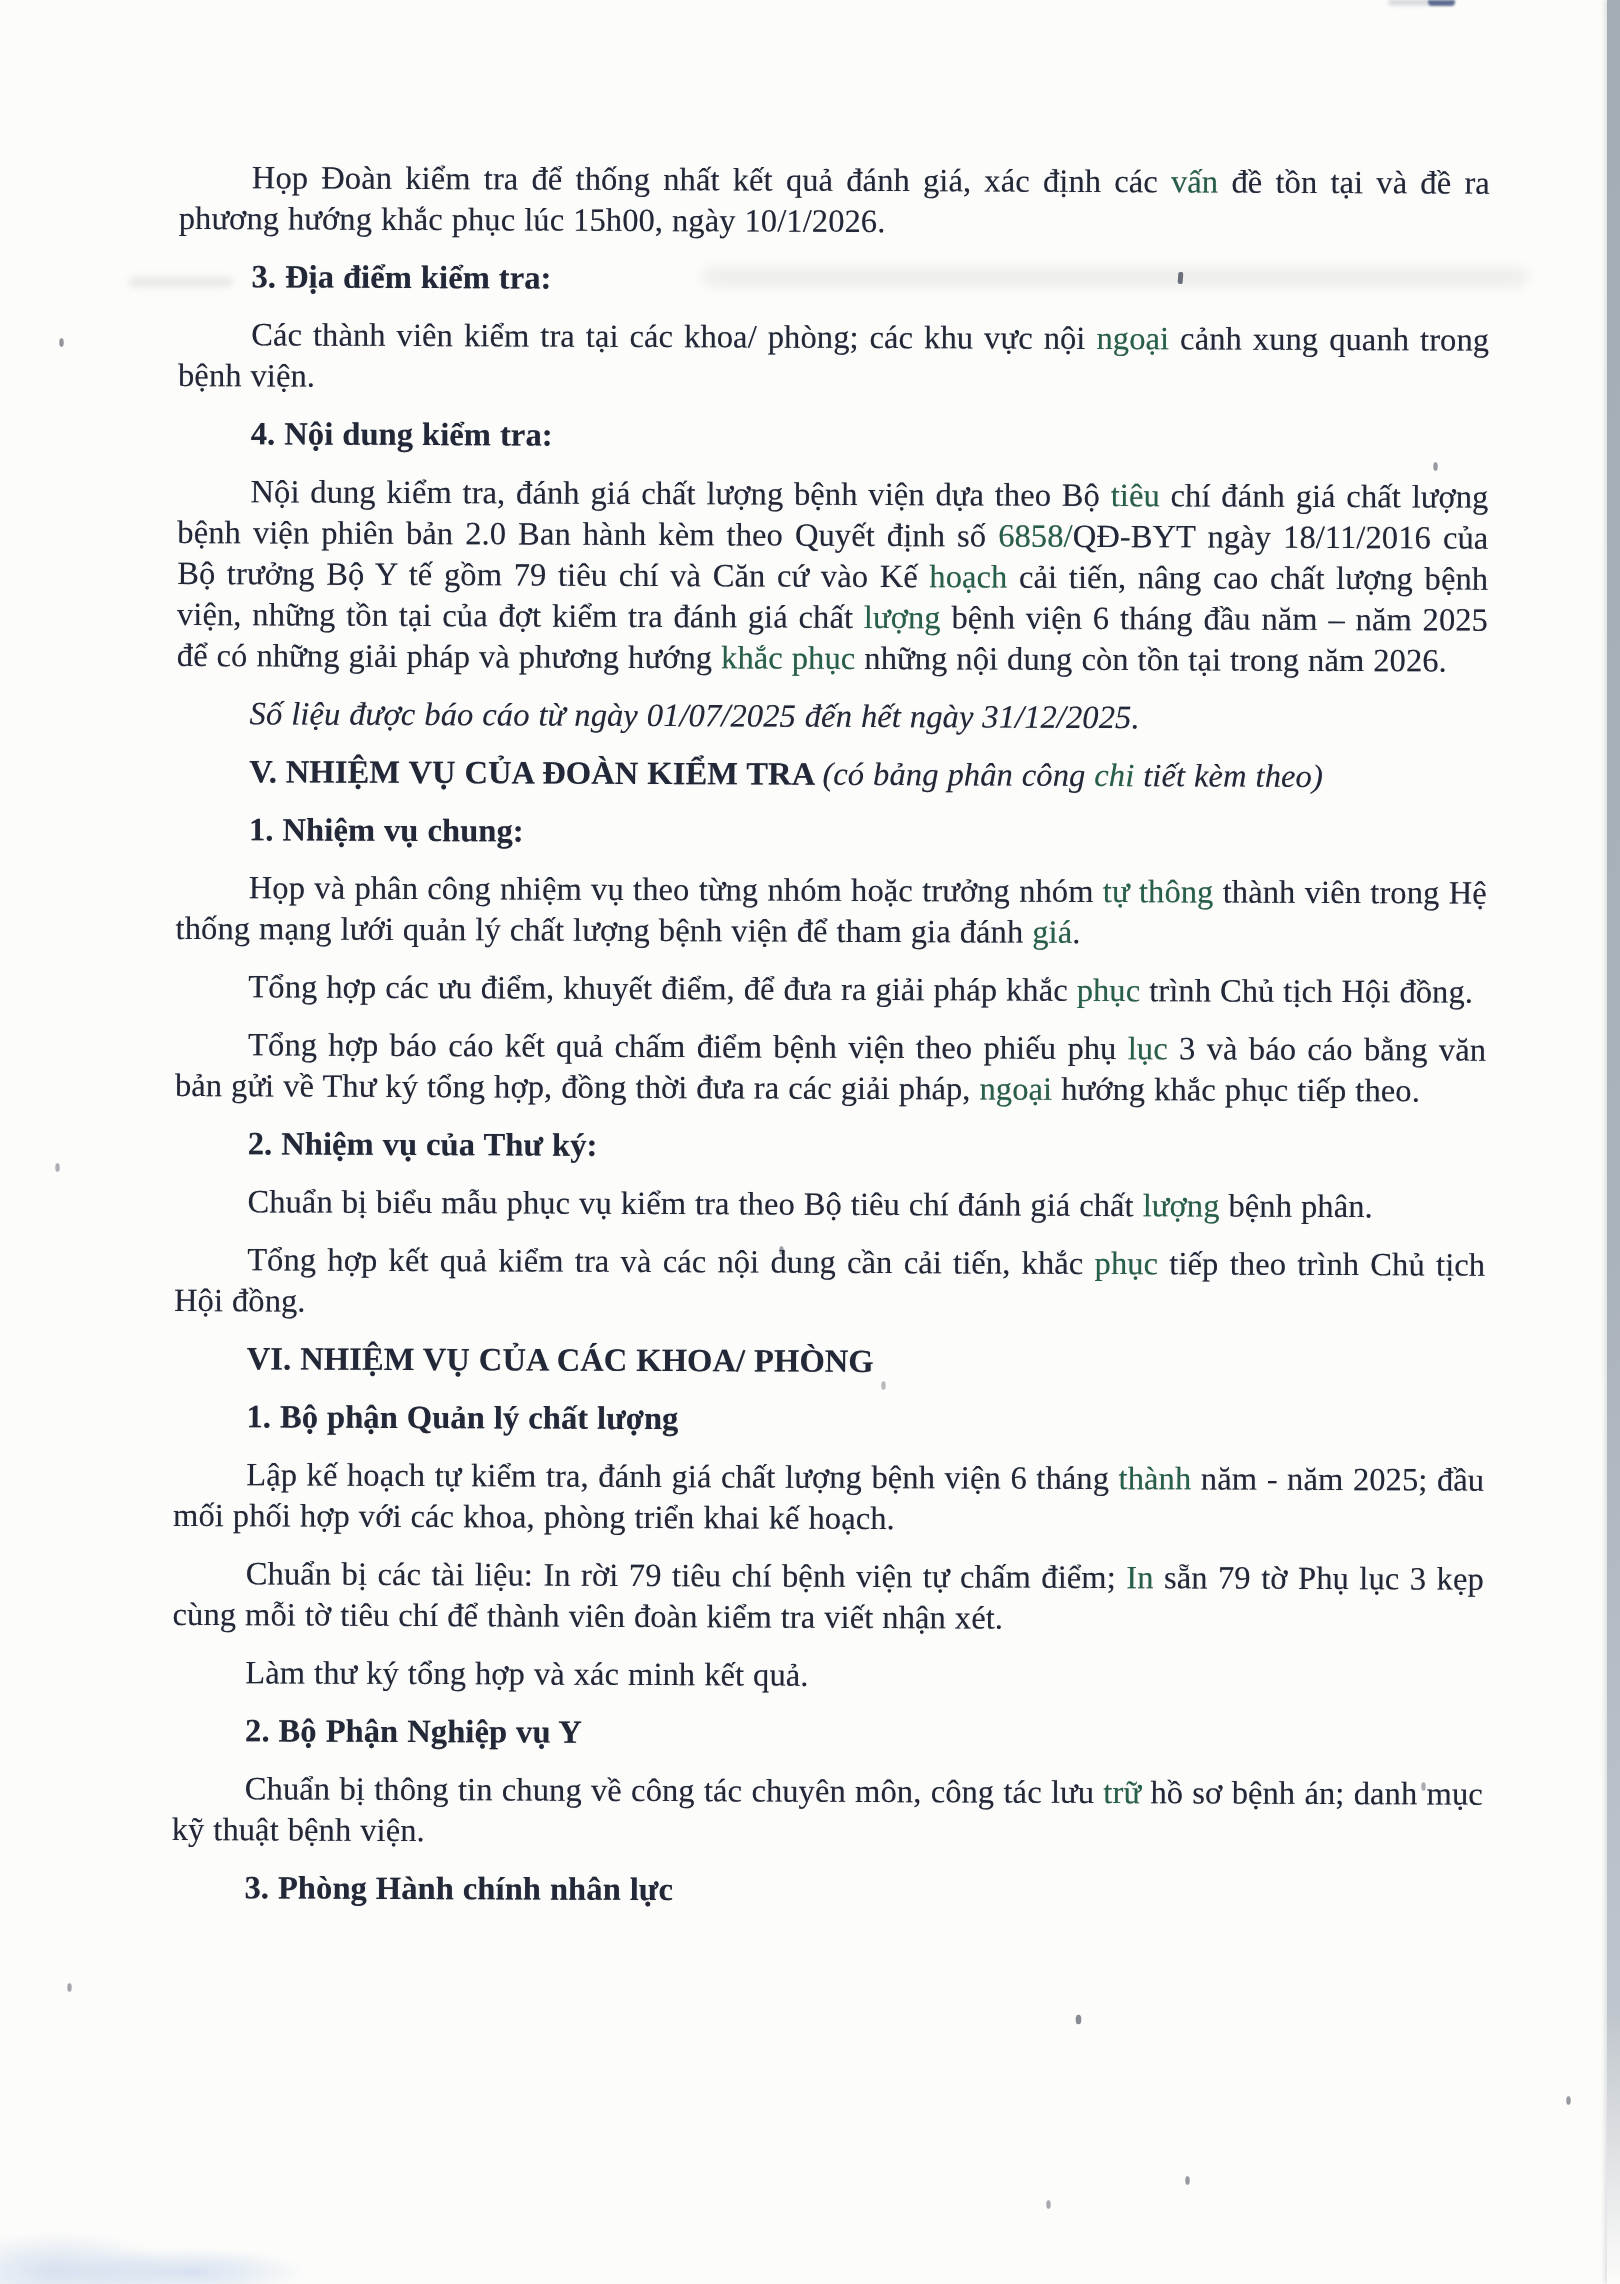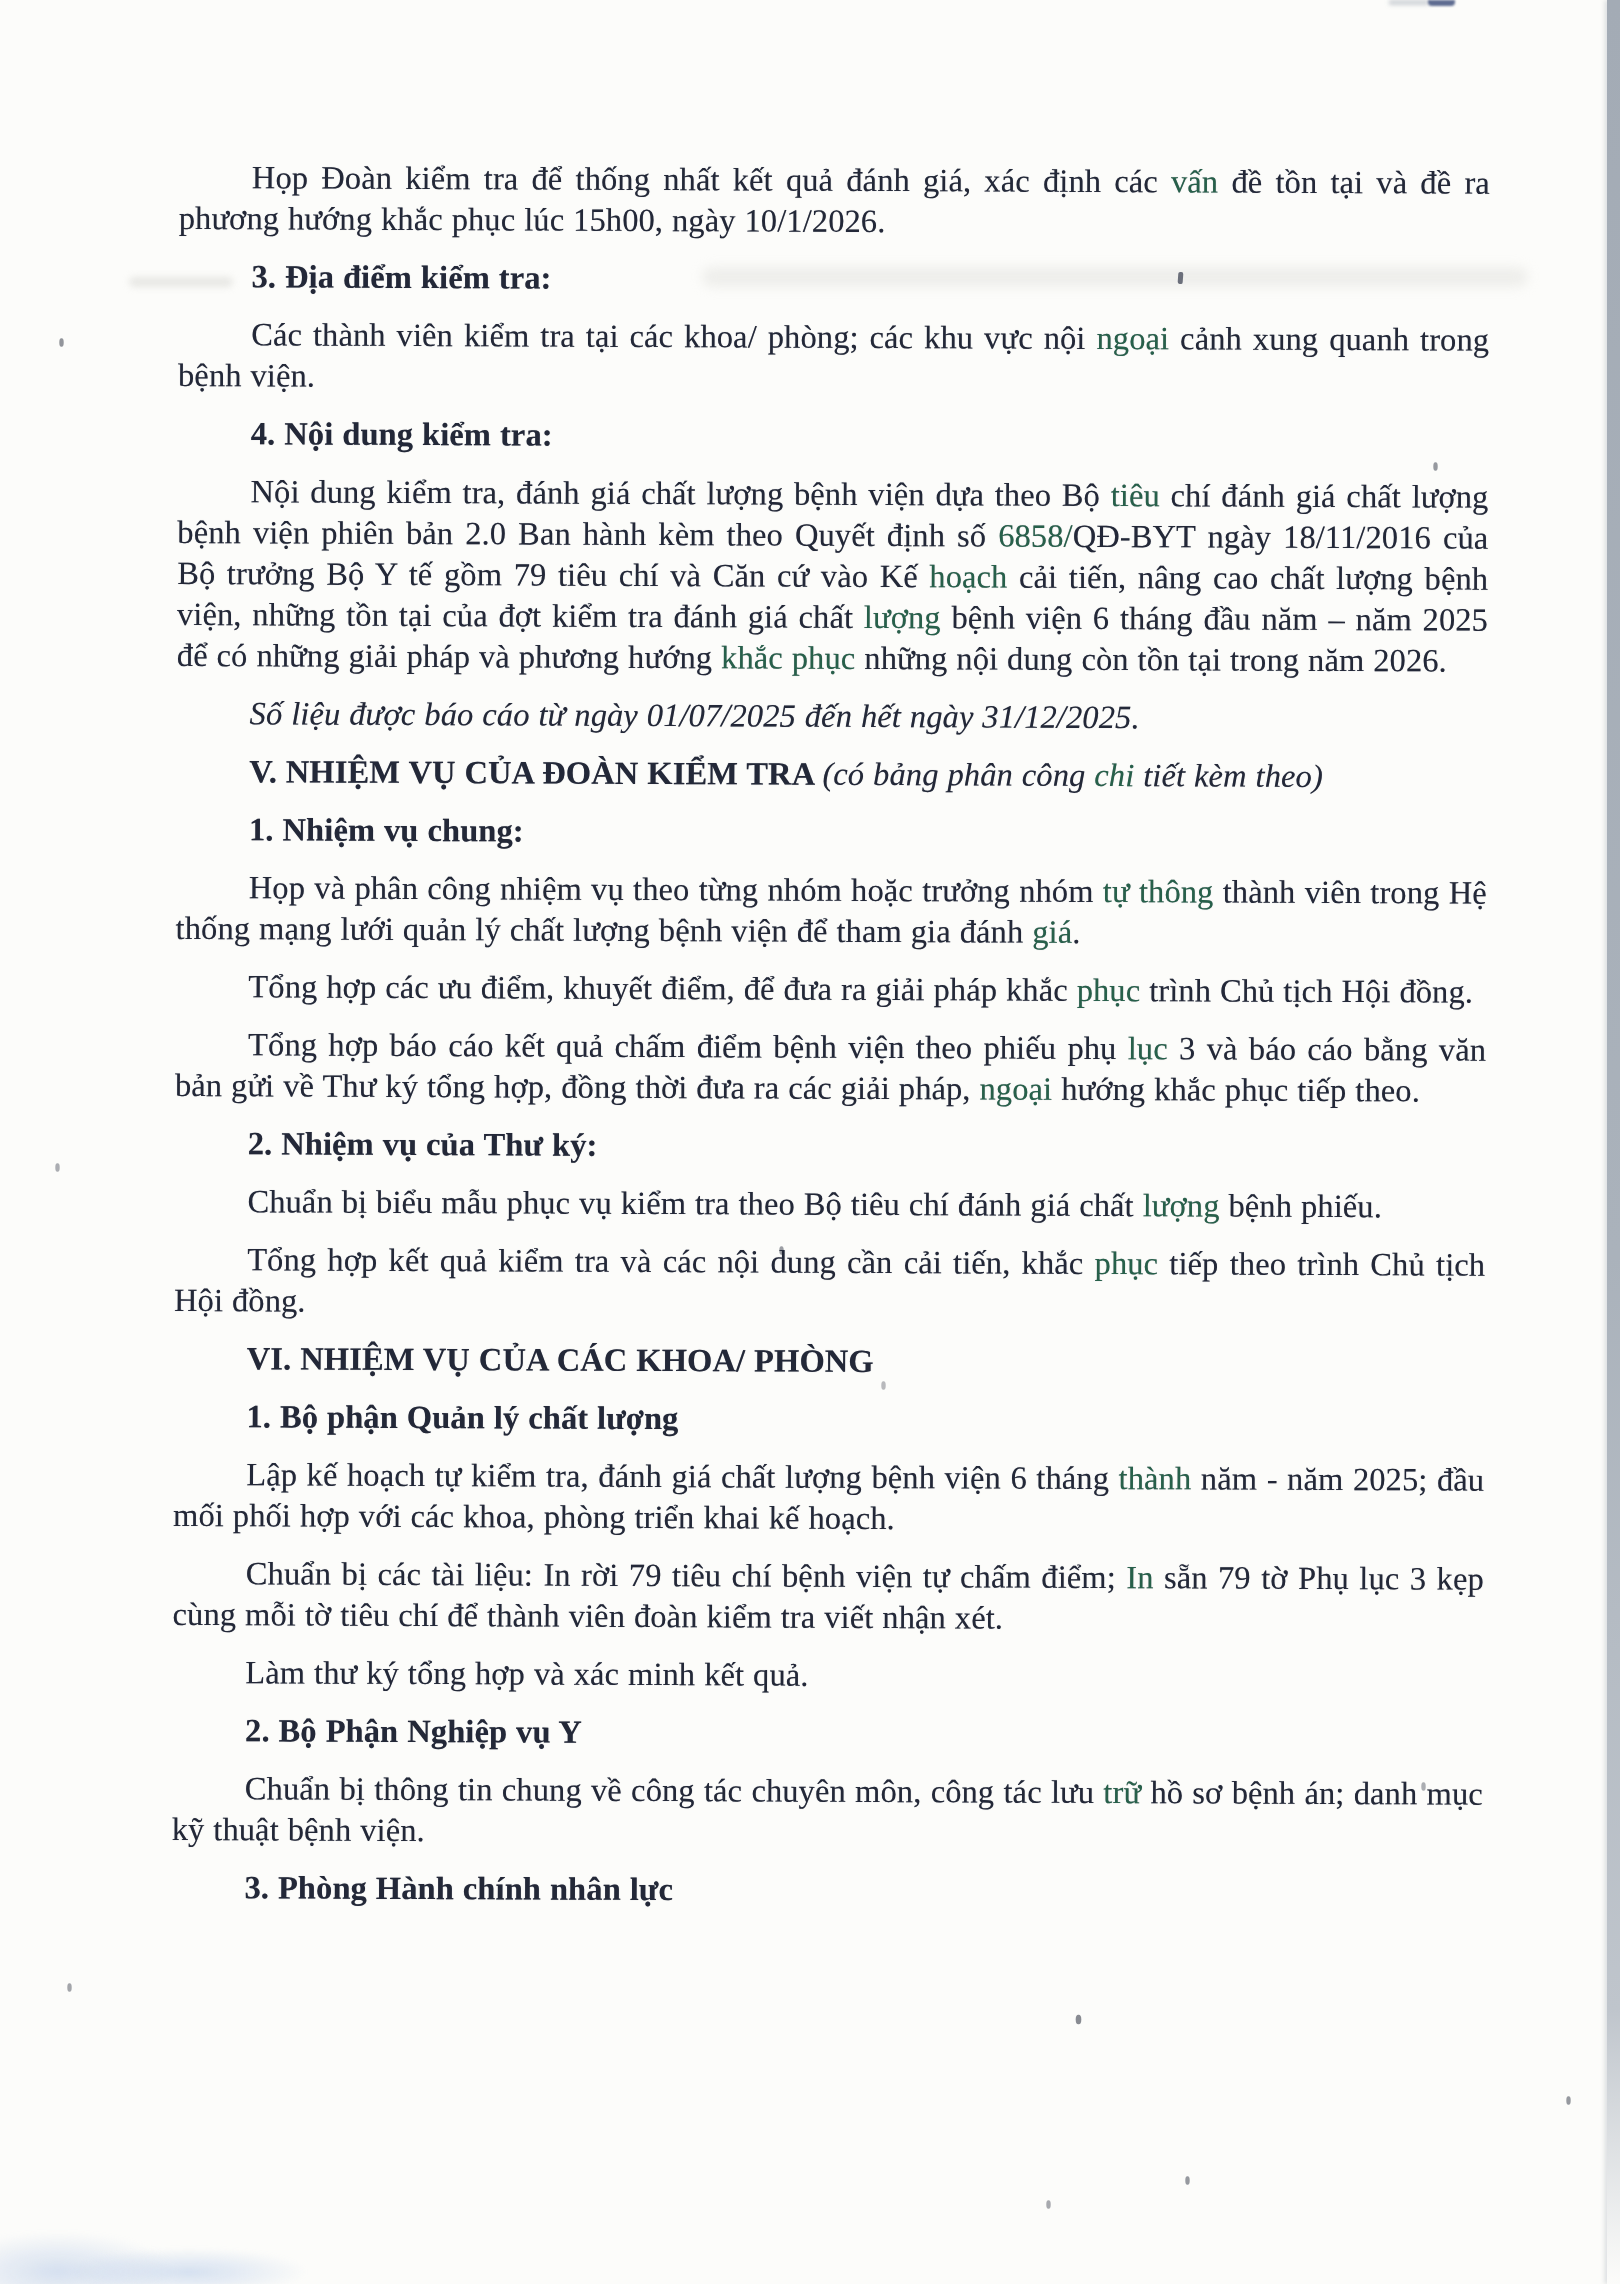--- a/index.html
+++ b/index.html
@@ -109,21 +109,21 @@
       <p class="para body"><span class="run">Các thành viên kiểm tra tại các khoa/ phòng; các khu vực nội </span><span class="run green">ngoại</span><span class="run"> cảnh xung quanh trong bệnh viện.</span></p>
       <p class="para heading"><span class="run">4. Nội dung kiểm tra:</span></p>
       <p class="para body"><span class="run">Nội dung kiểm tra, đánh giá  chất lượng bệnh viện dựa theo Bộ </span><span class="run green">tiêu</span><span class="run"> chí đánh giá chất lượng bệnh viện phiên bản 2.0 Ban hành kèm theo Quyết định số </span><span class="run green">6858/</span><span class="run">QĐ-BYT ngày 18/11/2016 của Bộ trưởng Bộ Y tế gồm 79 tiêu chí và Căn cứ vào Kế </span><span class="run green">hoạch</span><span class="run"> cải tiến, nâng cao chất lượng bệnh viện, những tồn tại của đợt kiểm tra đánh giá chất </span><span class="run green">lượng</span><span class="run"> bệnh viện 6 tháng đầu năm – năm 2025 để có những giải pháp và phương hướng </span><span class="run green">khắc phục</span><span class="run"> những nội dung còn tồn tại trong năm 2026.</span></p>
       <p class="para italic-line"><span class="run">Số liệu được báo cáo từ ngày 01/07/2025 đến hết ngày 31/12/2025.</span></p>
       <p class="para heading"><span class="run">V. NHIỆM VỤ CỦA ĐOÀN KIỂM TRA </span><span class="run italic">(có bảng phân công </span><span class="run italic green">chi</span><span class="run italic"> tiết kèm theo)</span></p>
       <p class="para heading"><span class="run">1. Nhiệm vụ chung:</span></p>
       <p class="para body"><span class="run">Họp và phân công nhiệm vụ theo từng nhóm hoặc trưởng nhóm </span><span class="run green">tự thông</span><span class="run"> thành viên trong Hệ thống mạng lưới quản lý chất lượng bệnh viện để tham gia đánh </span><span class="run green">giá</span><span class="run">.</span></p>
       <p class="para body"><span class="run">Tổng hợp các ưu điểm, khuyết điểm, để đưa ra giải pháp khắc </span><span class="run green">phục</span><span class="run"> trình Chủ tịch Hội đồng.</span></p>
       <p class="para body"><span class="run">Tổng hợp báo cáo kết quả chấm điểm bệnh viện theo phiếu phụ </span><span class="run green">lục</span><span class="run"> 3 và báo cáo bằng văn bản gửi về Thư ký tổng hợp, đồng thời đưa ra các giải pháp, </span><span class="run green">ngoại</span><span class="run"> hướng khắc phục tiếp theo.</span></p>
       <p class="para heading"><span class="run">2. Nhiệm vụ của Thư ký:</span></p>
-      <p class="para body"><span class="run">Chuẩn bị biểu mẫu phục vụ kiểm tra theo Bộ tiêu chí đánh giá chất </span><span class="run green">lượng</span><span class="run"> bệnh phiếu.</span></p>
+      <p class="para body"><span class="run">Chuẩn bị biểu mẫu phục vụ kiểm tra theo Bộ tiêu chí đánh giá chất </span><span class="run green">lượng</span><span class="run"> bệnh phân.</span></p>
       <p class="para body"><span class="run">Tổng hợp kết quả kiểm tra và các nội dung cần cải tiến, khắc </span><span class="run green">phục</span><span class="run"> tiếp theo trình Chủ tịch Hội đồng.</span></p>
       <p class="para heading"><span class="run">VI. NHIỆM VỤ CỦA CÁC KHOA/ PHÒNG</span></p>
       <p class="para heading"><span class="run">1. Bộ phận Quản lý chất lượng</span></p>
       <p class="para body"><span class="run">Lập kế hoạch tự kiểm tra, đánh giá chất lượng bệnh viện 6 tháng </span><span class="run green">thành</span><span class="run"> năm - năm 2025; đầu mối phối hợp với các khoa, phòng triển khai kế hoạch.</span></p>
       <p class="para body"><span class="run">Chuẩn bị các tài liệu: In rời 79 tiêu chí bệnh viện tự chấm điểm; </span><span class="run green">In</span><span class="run"> sẵn 79 tờ Phụ lục 3 kẹp cùng mỗi tờ tiêu chí để thành viên đoàn kiểm tra viết nhận xét.</span></p>
       <p class="para body"><span class="run">Làm thư ký tổng hợp và xác minh kết quả.</span></p>
       <p class="para heading"><span class="run">2. Bộ Phận Nghiệp vụ Y</span></p>
       <p class="para body"><span class="run">Chuẩn bị thông tin chung về công tác chuyên môn, công tác lưu </span><span class="run green">trữ</span><span class="run"> hồ sơ bệnh án; danh mục kỹ thuật bệnh viện.</span></p>
       <p class="para heading"><span class="run">3. Phòng Hành chính nhân lực</span></p>
     </main>

